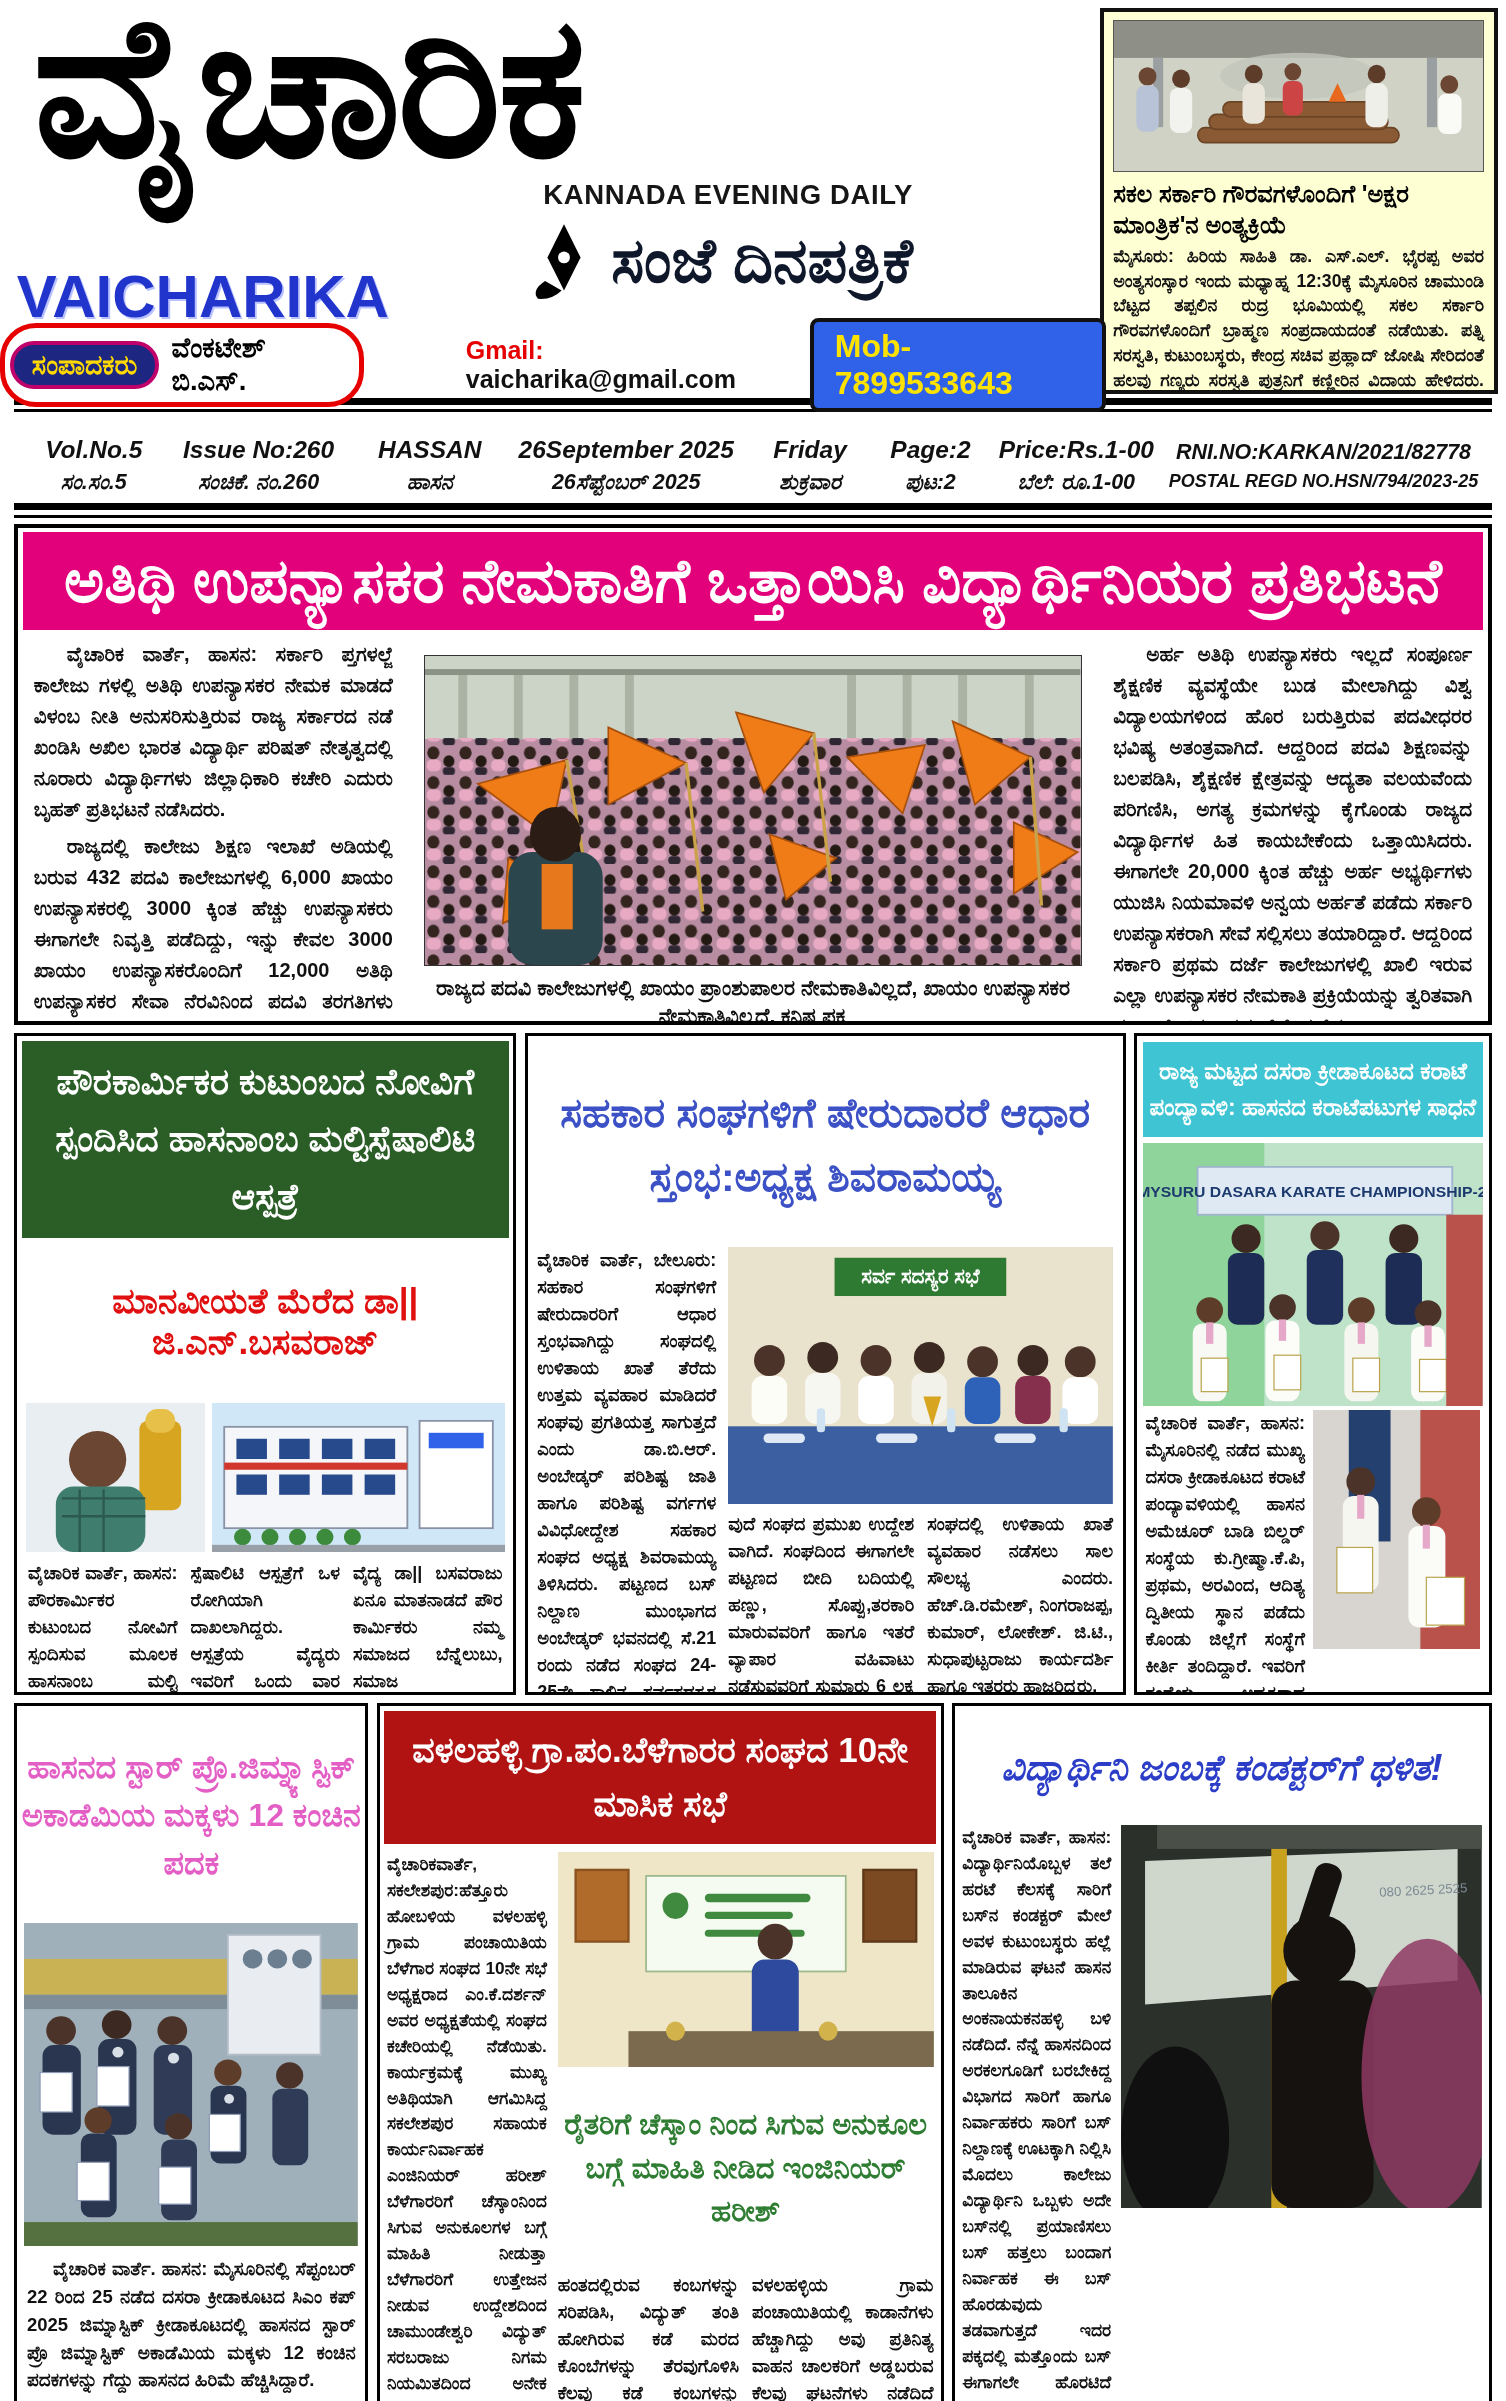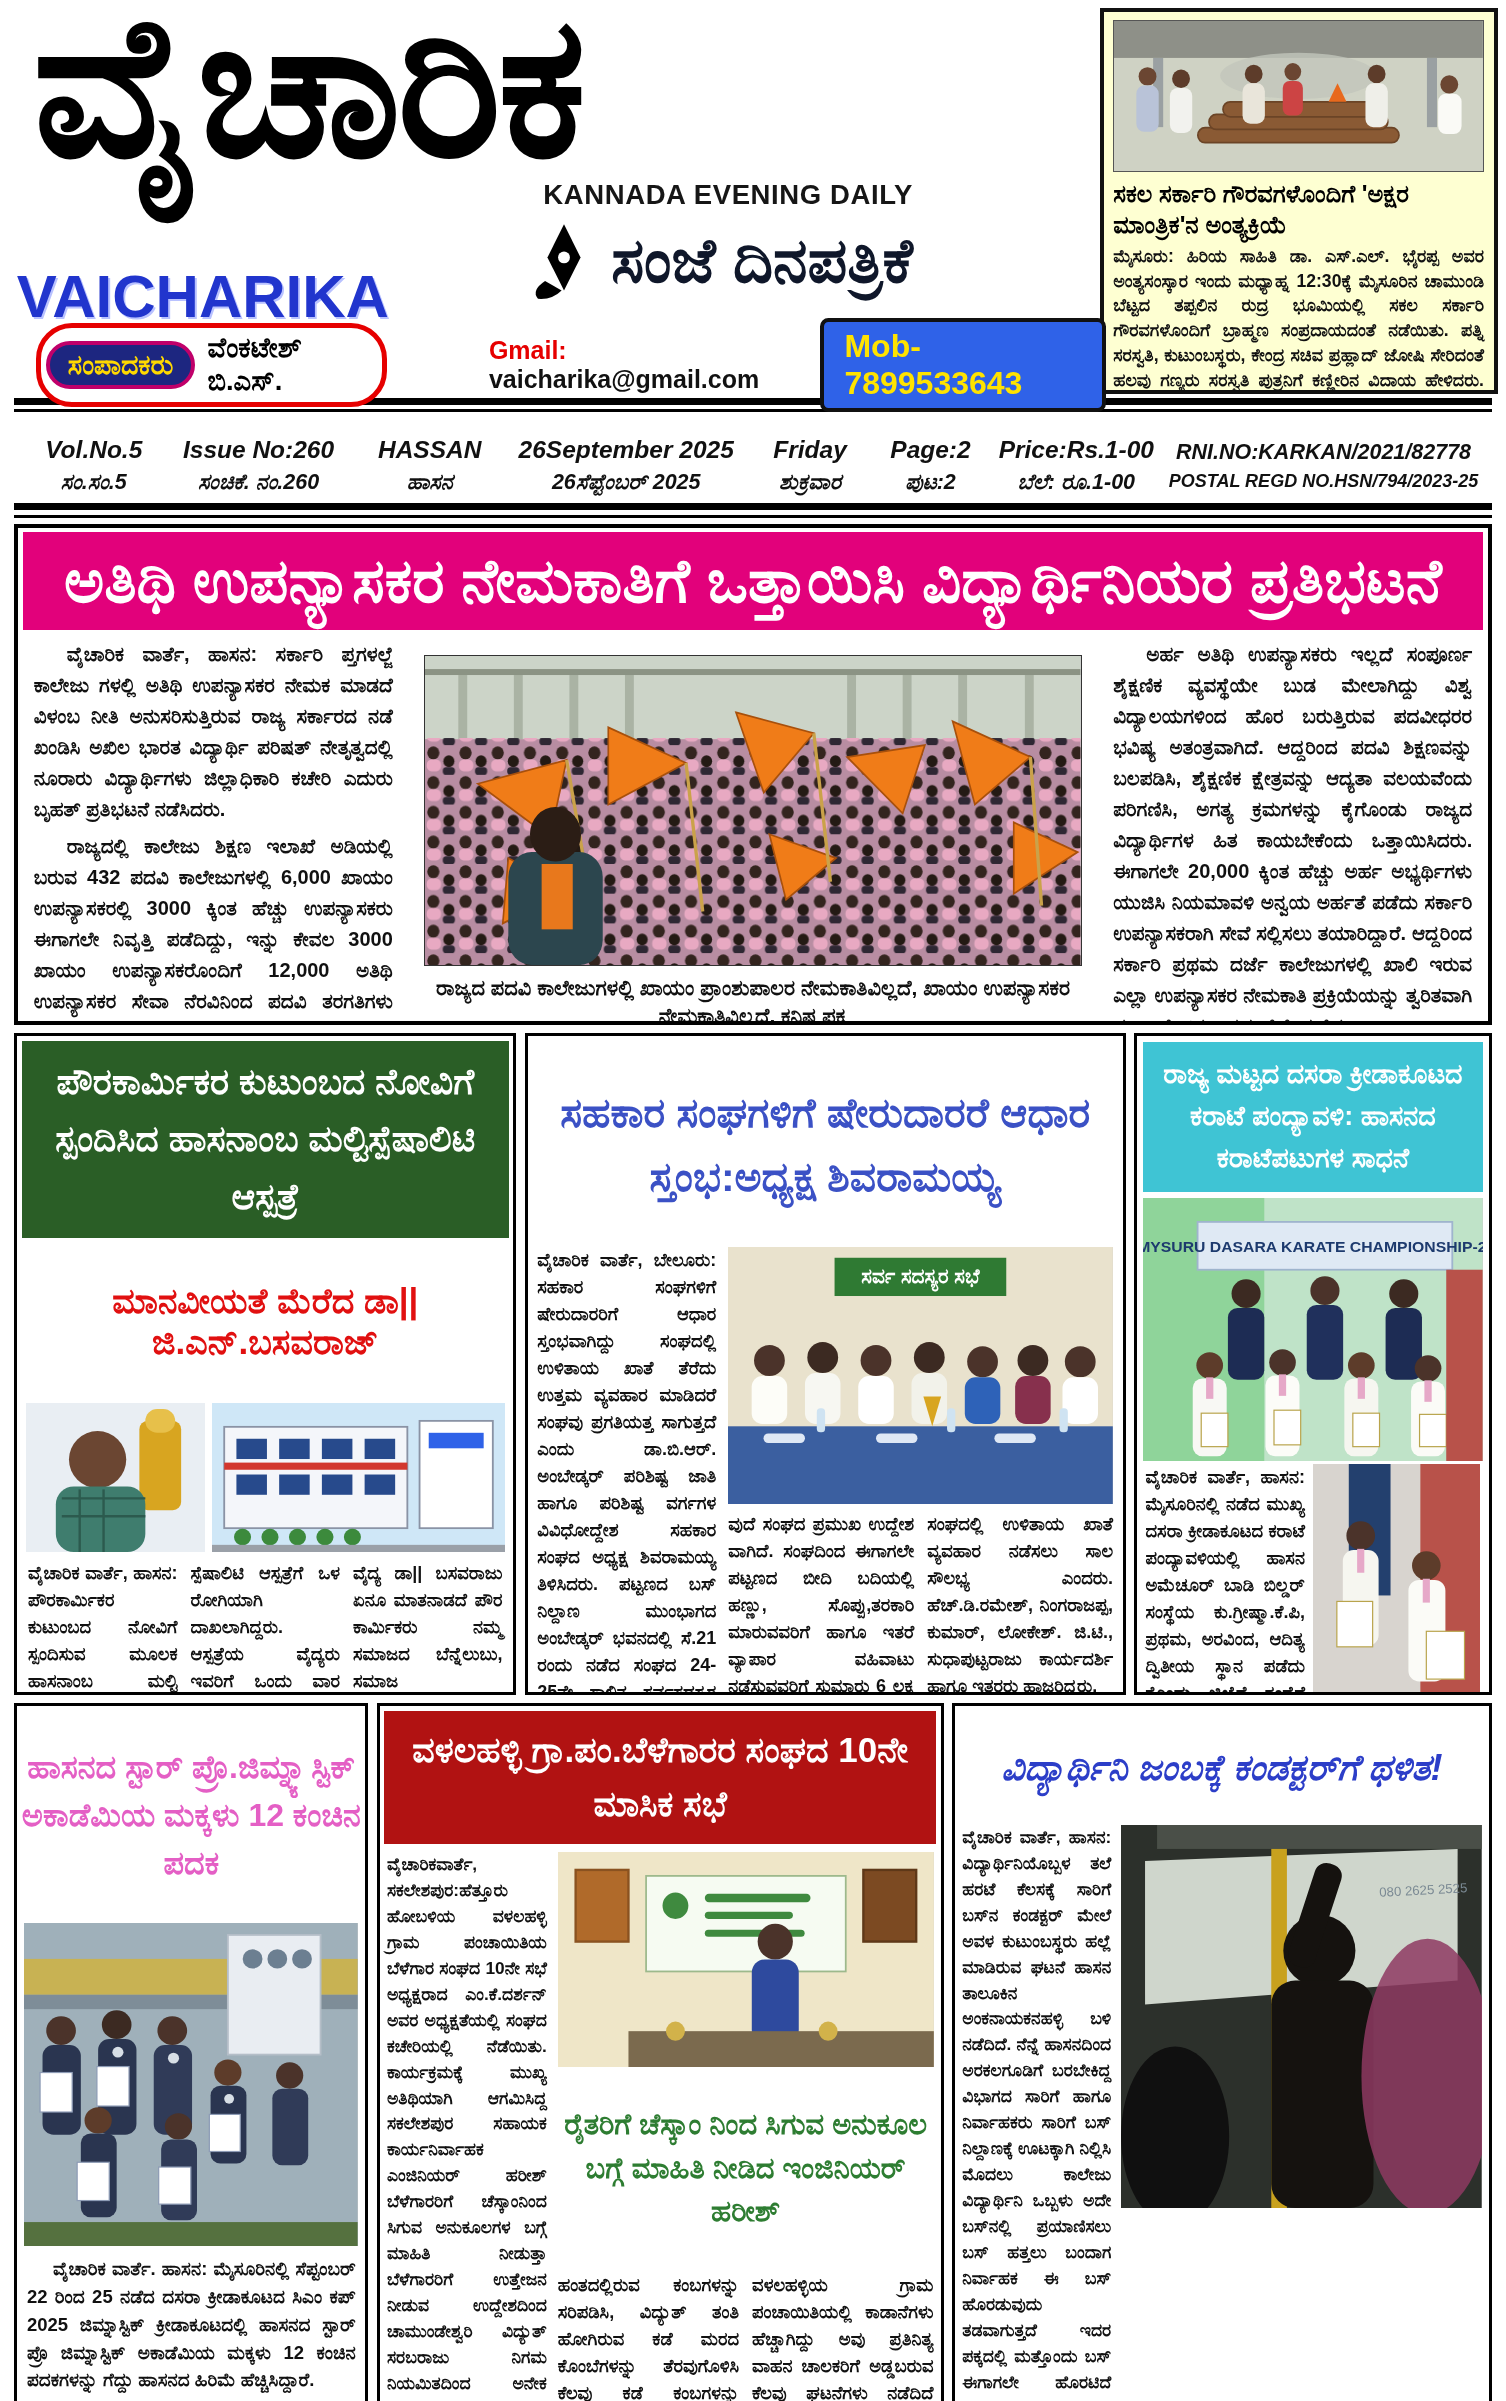--- a/index.html
+++ b/index.html
@@ -11,21 +11,21 @@
   
   .masthead{position:relative;height:332px;}
   .logo-kn{position:absolute;left:33px;top:-36px;font-size:197px;line-height:1.25;font-weight:900;color:#000;letter-spacing:-3.6px;}
   .tag-block{position:absolute;left:506px;top:179px;width:407px;text-align:right;}
   .tag-en{font-size:27.5px;font-weight:800;color:#161616;letter-spacing:0.6px;}
   .tag-kn-row{display:flex;justify-content:flex-end;align-items:center;gap:10.8px;margin-top:10.8px;}
   .tag-kn{font-size:62px;font-weight:900;color:#0f172a;}
   .pen{width:72px;height:78px;flex:0 0 auto;}
   .latin{position:absolute;left:16.7px;top:262px;font-size:60px;font-weight:900;color:#2135cd;text-shadow:1.8px 1.8px 0 #b9c2ff;}
   
-  .editor-row{position:relative;height:66px;display:flex;align-items:center;padding-left:36px;width:1106px;}
+  .editor-row{position:relative;height:66px;display:flex;align-items:center;width:1106px;}
   .editor-pill{display:flex;align-items:center;gap:12px;border:5.4px solid #e60000;border-radius:36px;background:#fff;padding:4.2px 20.3px 4.2px 4.8px;}
   .editor-label{background:#1d2680;border:4.2px solid #c0006a;border-radius:27.5px;color:#ffd900;font-size:27px;font-weight:900;padding:4.8px 18px;}
   .editor-name{font-size:27.5px;font-weight:900;color:#000;}
   .gmail{margin-left:102px;font-size:25px;font-weight:800;}
   .gmail .red{color:#e60000;}
   .mob{margin-left:auto;background:#2f62e8;border:4.8px solid #111;border-radius:8.4px;color:#ffe300;font-size:32px;font-weight:900;padding:6px 20.3px;}
   
   .obit{position:absolute;right:8.4px;top:8.4px;width:398px;height:386px;background:#feffd2;border:4.8px solid #111;padding:7.2px 9.6px;overflow:hidden;}
   .obit-photo{width:100%;height:152px;border:1.2px solid #555;}
   .obit h3{margin:6px 0 3.6px;font-size:24px;line-height:1.3;font-weight:900;text-align:left;color:#000;}
@@ -48,21 +48,21 @@
   .mainfig .ph{height:311px;border:1.2px solid #333;}
   .caption{font-size:21px;font-weight:800;text-align:center;margin-top:8.4px;line-height:1.3;}
   
   .band{margin:8.4px 14.3px 0;display:grid;gap:8.4px;}
   .band2{grid-template-columns:502px 601px 1fr;height:662px;}
   .band3{grid-template-columns:354px 567px 1fr;height:739px;}
   .box{border:3.6px solid #000;background:#fff;overflow:hidden;}
   .h-green{background:#2a5e26;color:#fff;font-size:36px;font-weight:900;text-align:center;line-height:1.6;padding:12px 8.4px;margin:4.8px;}
   .h-red{color:#e11010;font-size:35px;font-weight:900;text-align:center;padding:8.4px 3.6px 4.8px;}
   .h-blue{color:#3b51c5;font-size:41px;font-weight:900;text-align:center;line-height:1.55;padding:12px 4.8px 3.6px;}
-  .h-cyan{background:#3fc4d4;color:#fff;font-size:27px;font-weight:900;text-align:center;line-height:1.55;padding:12px 6px;margin:6px;}
+  .h-cyan{background:#3fc4d4;color:#fff;font-size:23px;font-weight:900;text-align:center;line-height:1.55;padding:12px 6px;margin:6px;}
   .h-pink{color:#e45fc5;font-size:32px;font-weight:900;text-align:center;line-height:1.5;padding:9.6px 3.6px;}
   .h-darkred{background:#b11212;color:#fff;font-size:35px;font-weight:900;text-align:center;line-height:1.55;padding:12px 6px;margin:4.8px;}
   .h-blue2{color:#2c3ec8;font-size:36px;font-weight:900;text-align:center;padding:10.8px 3.6px 6px;font-style:italic;}
   .h-greensub{color:#2e7d32;font-size:29px;font-weight:900;text-align:center;line-height:1.5;padding:7.2px 2.4px;}
   .cols3{display:grid;grid-template-columns:repeat(3,1fr);gap:13px;padding:8.4px 10.8px;}
   .cols2{display:grid;grid-template-columns:repeat(2,1fr);gap:13px;padding:8.4px 10.8px;}
   .smalltxt{font-size:18px;line-height:1.5;font-weight:600;text-align:justify;}
   .smalltxt p{margin:0 0 4.8px;text-indent:26px;}
   .photos-row{display:flex;gap:7.2px;padding:0 8.4px;}
   .coop-grid{display:grid;grid-template-columns:179px 1fr;gap:12px;padding:0 9.6px 6px;}

